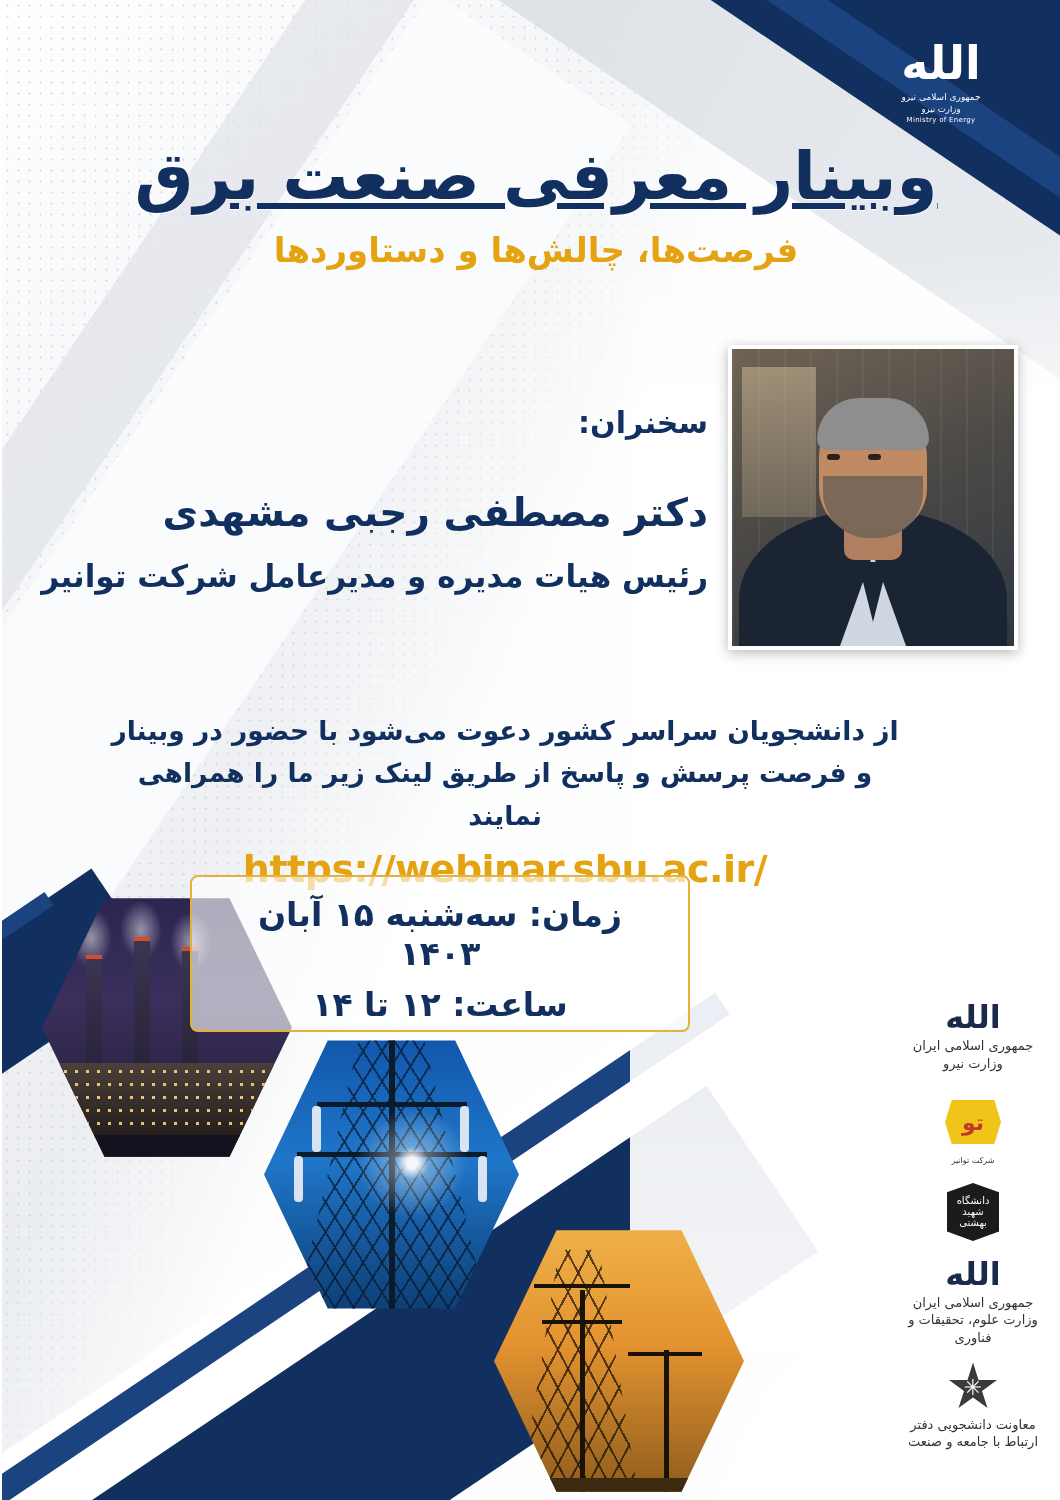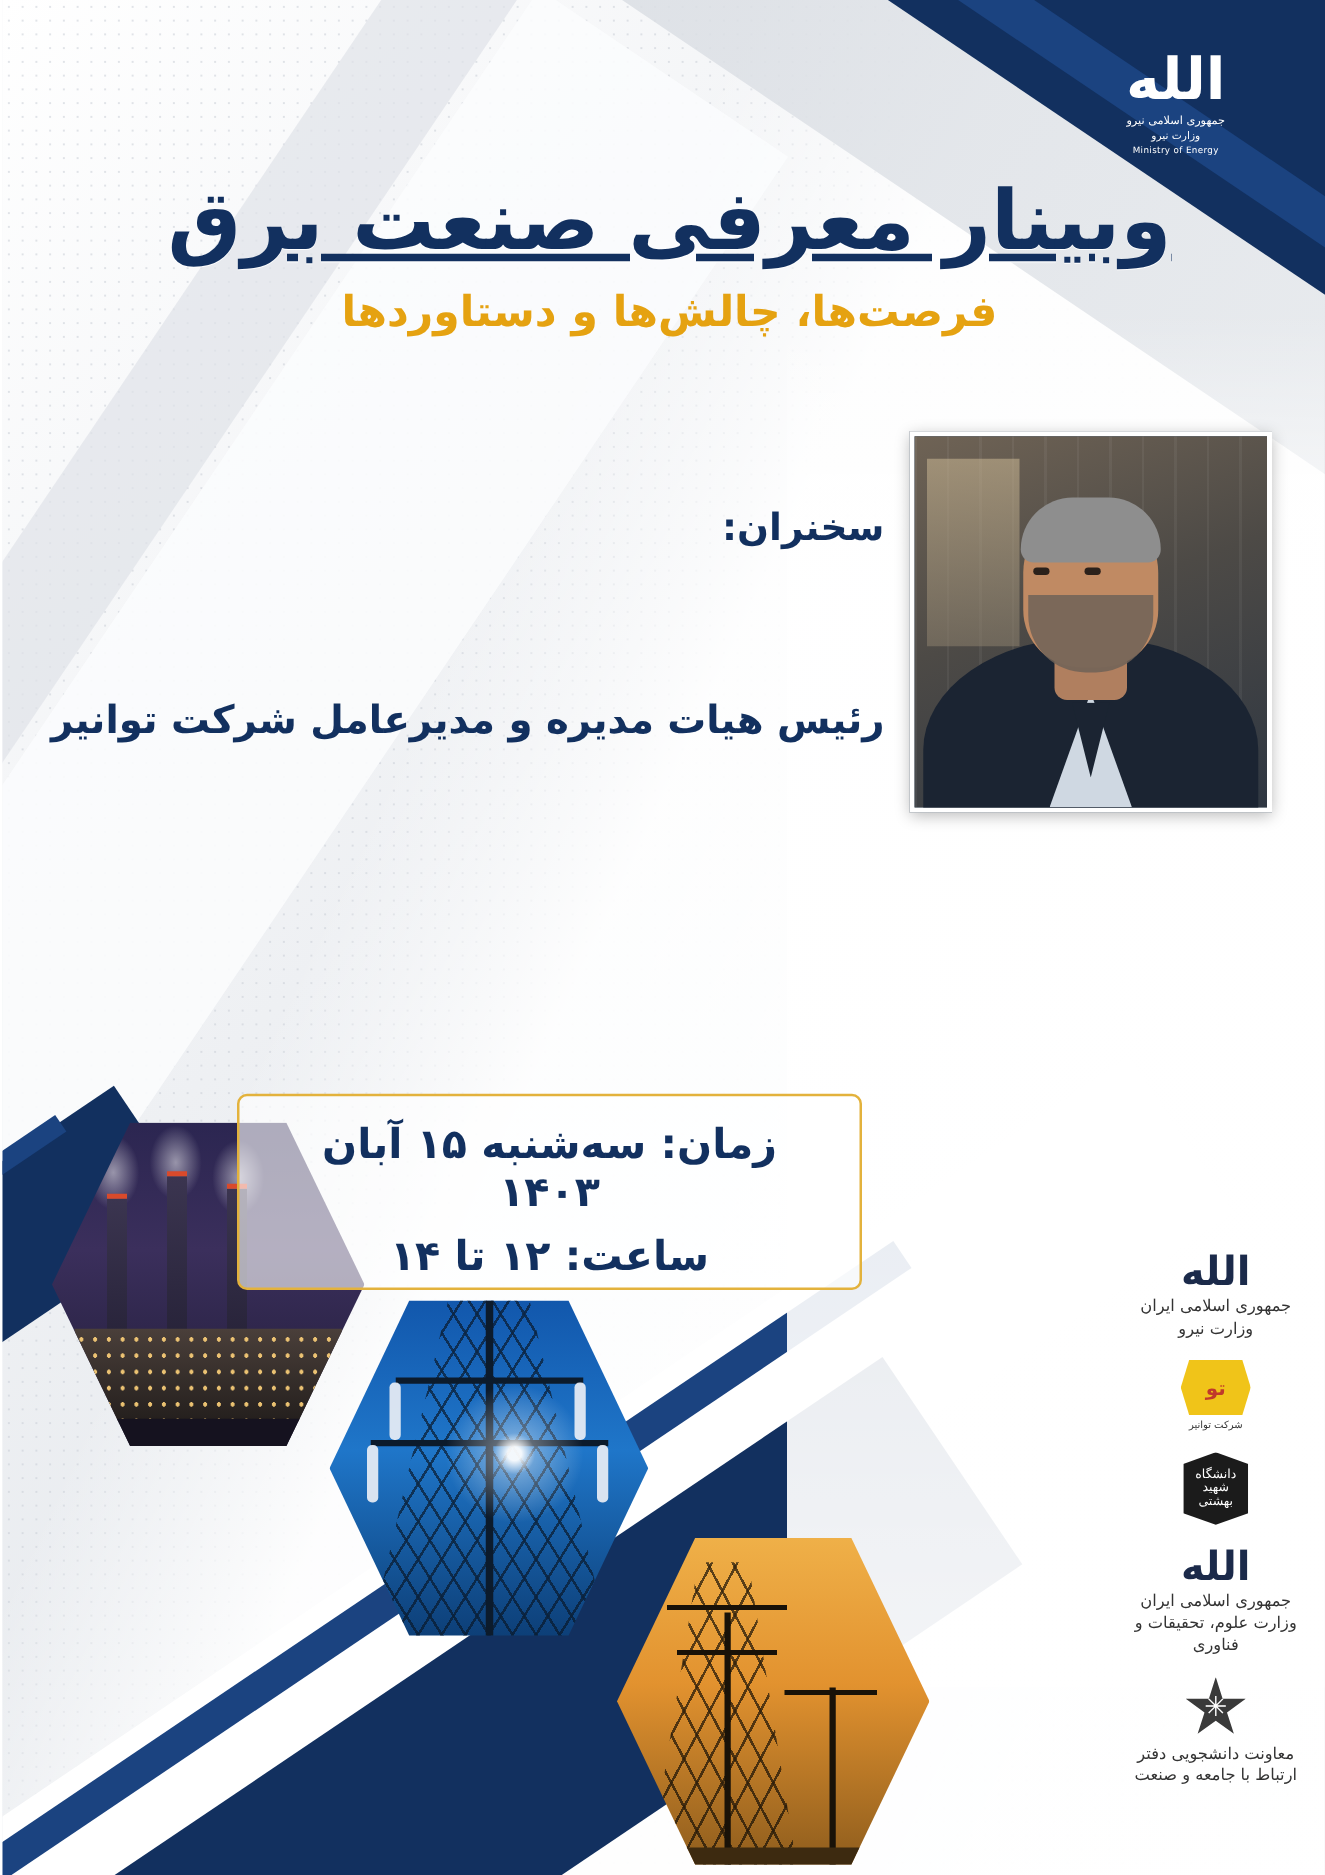--- a/index.html
+++ b/index.html
@@ -340,25 +340,25 @@
     display: flex; flex-direction: column; align-items: center; gap: 16px;
   }
   .logo-item { text-align: center; color: #2a2a2a; }
   .logo-mark {
     font-size: 32px; line-height: 34px; color: #1b2a4a; font-weight: bold;
     letter-spacing: -1px;
   }
   .logo-cap { font-size: 8px; margin-top: 3px; color: #333; line-height: 1.35; }
   .logo-cap.small { font-size: 13px; }
   .tavanir-mark {
-    width: 56px; height: 44px; margin: 0 auto;
+    width: 56px; height: 44px; margin: 12px auto;
     background: #f0c419;
     display: flex; align-items: center; justify-content: center;
     clip-path: polygon(12% 0, 88% 0, 100% 50%, 88% 100%, 12% 100%, 0 50%);
-    color: #c0392b; font-weight: bold; font-size: 16px;
+    color: #c0392b; font-weight: bold; font-size: 22px;
   }
   .sbu-mark {
     width: 52px; height: 58px; margin: 0 auto;
     background: #1b1b1b; color: #fff;
     display: flex; align-items: center; justify-content: center;
     font-size: 10px; text-align: center; line-height: 1.1;
     clip-path: polygon(50% 0, 100% 16%, 100% 84%, 50% 100%, 0 84%, 0 16%);
   }
   .star-mark {
     width: 50px; height: 50px; margin: 0 auto;
@@ -412,22 +412,28 @@
     <div class="ph-tieless"></div>
     <div class="ph-neck"></div>
     <div class="ph-head"></div>
     <div class="ph-beard"></div>
     <div class="ph-hair"></div>
     <div class="ph-eye l"></div>
     <div class="ph-eye r"></div>
   </div>
 
   <div class="speakers-label">سخنران:</div>
+  <div class="speaker-name">دکتر مصطفی رجبی مشهدی</div>
   <div class="speaker-title">رئیس هیات مدیره و مدیرعامل شرکت توانیر</div>
 
+  <div class="invite">
+    <div class="invite-l1">از دانشجویان سراسر کشور دعوت می‌شود با حضور در وبینار</div>
+    <div class="invite-l2">و فرصت پرسش و پاسخ از طریق لینک زیر ما را همراهی نمایند</div>
+    <div class="invite-link">https://webinar.sbu.ac.ir/</div>
+  </div>
 
   <div class="time-card">
     <div class="time-l1">زمان: سه‌شنبه ۱۵ آبان ۱۴۰۳</div>
     <div class="time-l2">ساعت: ۱۲ تا ۱۴</div>
   </div>
 
   <div class="hex hex-plant">
     <div class="plant-bg"></div>
     <div class="plant-smoke" style="left:28px; top:18px;"></div>
     <div class="plant-smoke" style="left:78px; top:10px;"></div>

